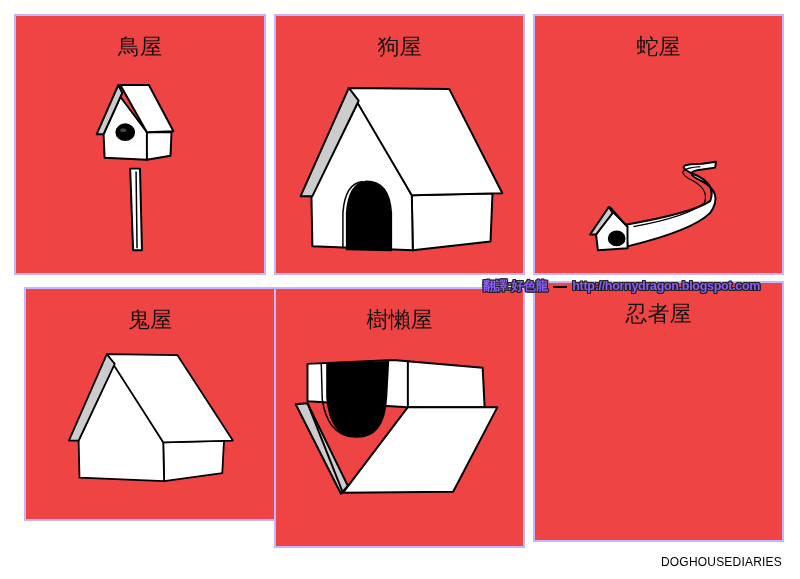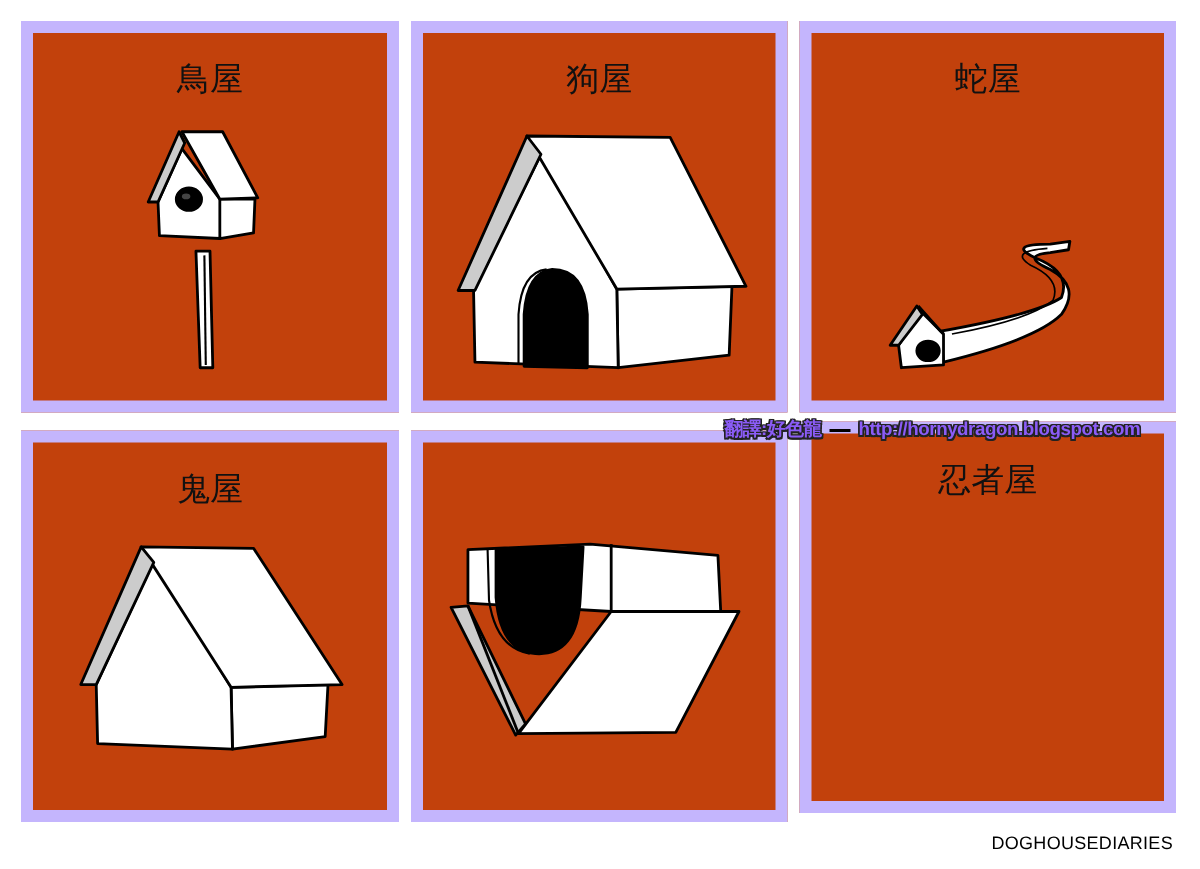--- a/index.html
+++ b/index.html
@@ -1,17 +1,17 @@
 <!DOCTYPE html>
 <html><head>
 <meta charset="utf-8">
 <style>
   html, body { margin:0; padding:0; background:#fff; }
   body { width:800px; height:579px; position:relative; overflow:hidden; font-family:"DejaVu Sans", sans-serif; }
-  .panel { position:absolute; border:8px solid #c4b5fd; box-sizing:border-box; background:#c2410c; }
+  .panel { position:absolute; border:2px solid #c4b5fd; box-sizing:border-box; background:#ef4444; }
   .title { position:absolute; left:0; right:0; top:16px; text-align:center; font-size:22px; color:#111; font-family:"DejaVu Sans", sans-serif; }
   .drawing { position:absolute; left:0; top:0; width:100%; height:100%; }
   .watermark { position:absolute; left:483px; top:278px; font-size:12.5px; font-weight:bold; color:#8b5cf6; font-family:Liberation Sans, sans-serif;
     text-shadow:-1px -1px 0 #222, 1px -1px 0 #222, -1px 1px 0 #222, 1px 1px 0 #222, 0 1px 0 #222, 0 -1px 0 #222, 1px 0 0 #222, -1px 0 0 #222; white-space:nowrap; letter-spacing:-0.3px; }
   .watermark .sep { display:inline-block; width:14px; height:2px; background:#000; vertical-align:middle; margin:0 2px; }
   .credit { position:absolute; right:18px; top:555px; font-size:12px; font-weight:normal; color:#000; font-family:"Liberation Sans", sans-serif; letter-spacing:0.2px; }
 </style>
 </head>
 <body>
 
@@ -65,37 +65,38 @@
       <path d="M100 214 Q155 204 172 190 Q178 175 156 165 Q140 155 168 153" fill="none" stroke-width="1.2"></path>
 
       <path d="M62 222 L78 198 L94 214 L94 236 L64 238 Z"></path>
       <path d="M76 194 L92 212 L94 214" fill="none"></path>
       <path d="M56 222 L75 194 L79 200 L62 222 Z" fill="#ccc"></path>
       <ellipse cx="83" cy="226" rx="8" ry="7" fill="#000"></ellipse>
     </g>
   </svg>
 </div>
 
-<div class="panel" style="left:14px; top:287px; width:252px; height:261px;">
+<div class="panel" style="left:24px; top:287px; width:252px; height:234px;">
   <div class="title">鬼屋</div>
   <svg class="drawing" viewBox="0 0 252 261">
     <g stroke="#000" stroke-width="2" stroke-linejoin="round" fill="#fff">
 
       <path d="M141 174 L210 172 L208 209 L142 218 Z"></path>
 
       <path d="M45 172 L86 84 L141 174 L142 218 L46 214 Z"></path>
 
       <path d="M77 74 L157 75 L220 172 L141 174 Z"></path>
 
       <path d="M34 172 L77 74 L86 85 L45 172 Z" fill="#ccc"></path>
     </g>
   </svg>
 </div>
 
 <div class="panel" style="left:274px; top:287px; width:251px; height:261px;">
+  <div class="title">樹懶屋</div>
   <svg class="drawing" viewBox="0 0 251 261">
     <g stroke="#000" stroke-width="2" stroke-linejoin="round" fill="#fff">
 
       <path d="M32 76 L119 72 L210 80 L212 120 L134 120 L32 114 Z"></path>
       <line x1="134" y1="72" x2="134" y2="120"></line>
 
       <path d="M52 76 L52 110 Q55 148 80 150 Q110 152 112 110 L114 74 Z" fill="#000"></path>
       <path d="M46 76 L47 112 Q52 146 76 150" fill="none" stroke-width="1.5"></path>
 
       <path d="M134 120 L225 120 L180 206 L68 207 Z"></path>

